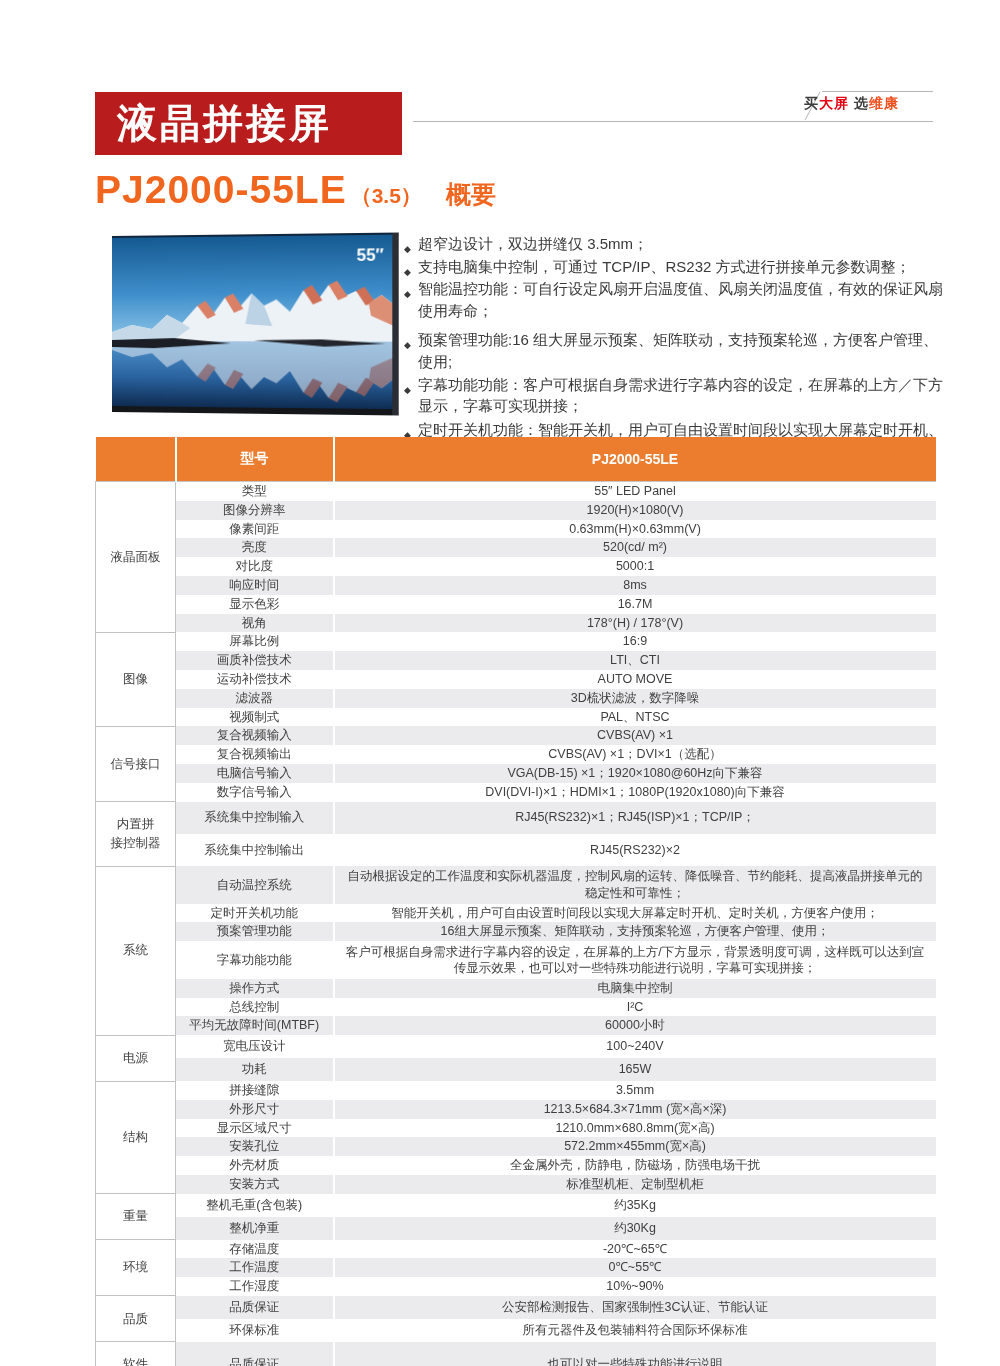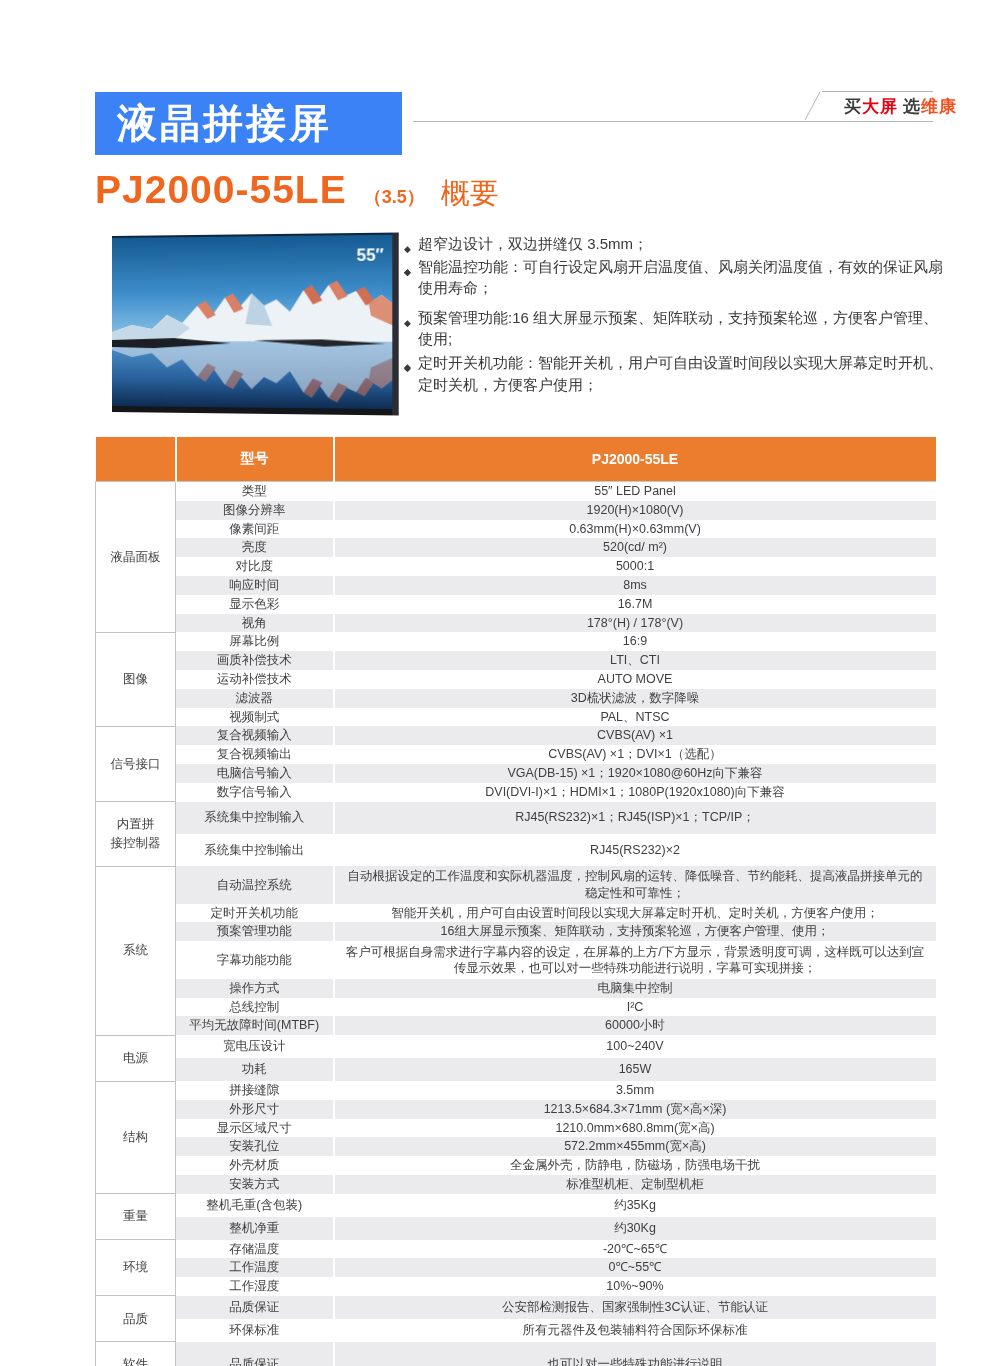--- a/index.html
+++ b/index.html
@@ -1,36 +1,36 @@
 <!DOCTYPE html>
 <html><head>
 <meta charset="utf-8">
 <style>
   html,body{margin:0;padding:0;}
   body{
     width:1000px;height:1366px;position:relative;background:#ffffff;
     font-family:"Liberation Sans",sans-serif;color:#3f3f3f;overflow:hidden;
   }
   
-  .banner{position:absolute;left:95px;top:92px;width:307px;height:63px;background:#3b82f6;}
+  .banner{position:absolute;left:95px;top:92px;width:307px;height:63px;background:#b91c1c;}
   .banner-text{font-size:40px;font-weight:bold;color:#fff;line-height:62px;padding-left:22px;letter-spacing:3px;}
   
   .line-low{position:absolute;left:413px;top:121px;width:520px;height:1px;background:#b5b5b7;}
   .line-high{position:absolute;left:822px;top:91px;width:111px;height:1px;background:#b5b5b7;}
   .slash{position:absolute;left:812px;top:90px;width:1px;height:32px;background:#b5b5b7;transform:rotate(28deg);}
-  .slogan{position:absolute;left:844px;top:95px;font-size:17px;font-weight:bold;letter-spacing:1px;white-space:nowrap;}
+  .slogan{position:absolute;left:804px;top:95px;font-size:14px;font-weight:bold;letter-spacing:1px;white-space:nowrap;}
   .slogan .s-dark{color:#3c3c3c;}
   .slogan .s-red{color:#e60012;}
   .slogan .s-orange{color:#f04f1e;}
   .slogan .s-gap{margin-left:5px;}
   
   .title-row{position:absolute;left:95px;top:168px;display:flex;align-items:baseline;color:#f1661f;white-space:nowrap;}
   .title-model{font-size:39px;font-weight:800;letter-spacing:1px;}
-  .title-size{font-size:18px;font-weight:bold;margin-left:17px;}
-  .title-suffix{font-size:29px;margin-left:16px;font-weight:400;}
+  .title-size{font-size:21px;font-weight:bold;margin-left:4px;}
+  .title-suffix{font-size:25px;margin-left:24px;font-weight:700;}
   
   .panel-wrap{position:absolute;left:112px;top:236px;width:278px;height:176px;
     transform:perspective(900px) rotateY(-7deg);transform-origin:left center;}
   .panel-wrap svg{display:block;}
   
   .features{position:absolute;left:404px;top:233px;width:545px;list-style:none;margin:0;padding:0;}
   .features li{position:relative;padding-left:14px;font-size:15px;line-height:21.6px;margin-bottom:1px;color:#3a3a3a;}
   .features li .marker{position:absolute;left:0;top:6px;font-size:9px;color:#3a3a3a;}
   .features li:nth-child(3){margin-bottom:8px;}
   .features li:nth-child(5){margin-bottom:2px;}
@@ -116,24 +116,24 @@
     <rect x="0" y="0" width="278" height="2" fill="#10263e"></rect>
     <rect x="0" y="170" width="278" height="6" fill="#14161a"></rect>
     <rect x="272" y="0" width="6" height="176" fill="#2a2d33"></rect>
 
     <text x="264" y="27" text-anchor="end" font-size="16" font-weight="bold" fill="#ffffff">55″</text>
   </svg>
 </div>
 
 <ul class="features">
     <li><span class="marker">◆</span><span>超窄边设计，双边拼缝仅 3.5mm；</span></li>
-    <li><span class="marker">◆</span></li>
+    <li><span class="marker">◆</span><span>支持电脑集中控制，可通过 TCP/IP、RS232 方式进行拼接单元参数调整；</span></li>
     <li><span class="marker">◆</span><span>智能温控功能：可自行设定风扇开启温度值、风扇关闭温度值，有效的保证风扇使用寿命；</span></li>
     <li><span class="marker">◆</span><span>预案管理功能:16 组大屏显示预案、矩阵联动，支持预案轮巡，方便客户管理、使用;</span></li>
-    <li><span class="marker">◆</span></li>
+    <li><span class="marker">◆</span><span>字幕功能功能：客户可根据自身需求进行字幕内容的设定，在屏幕的上方／下方显示，字幕可实现拼接；</span></li>
     <li><span class="marker">◆</span><span>定时开关机功能：智能开关机，用户可自由设置时间段以实现大屏幕定时开机、定时关机，方便客户使用；</span></li>
   </ul>
 
 <table class="spec-table">
   <colgroup>
     <col style="width:80px">
       <col style="width:158px">
       <col style="width:602px">
   </colgroup>
   <thead>

